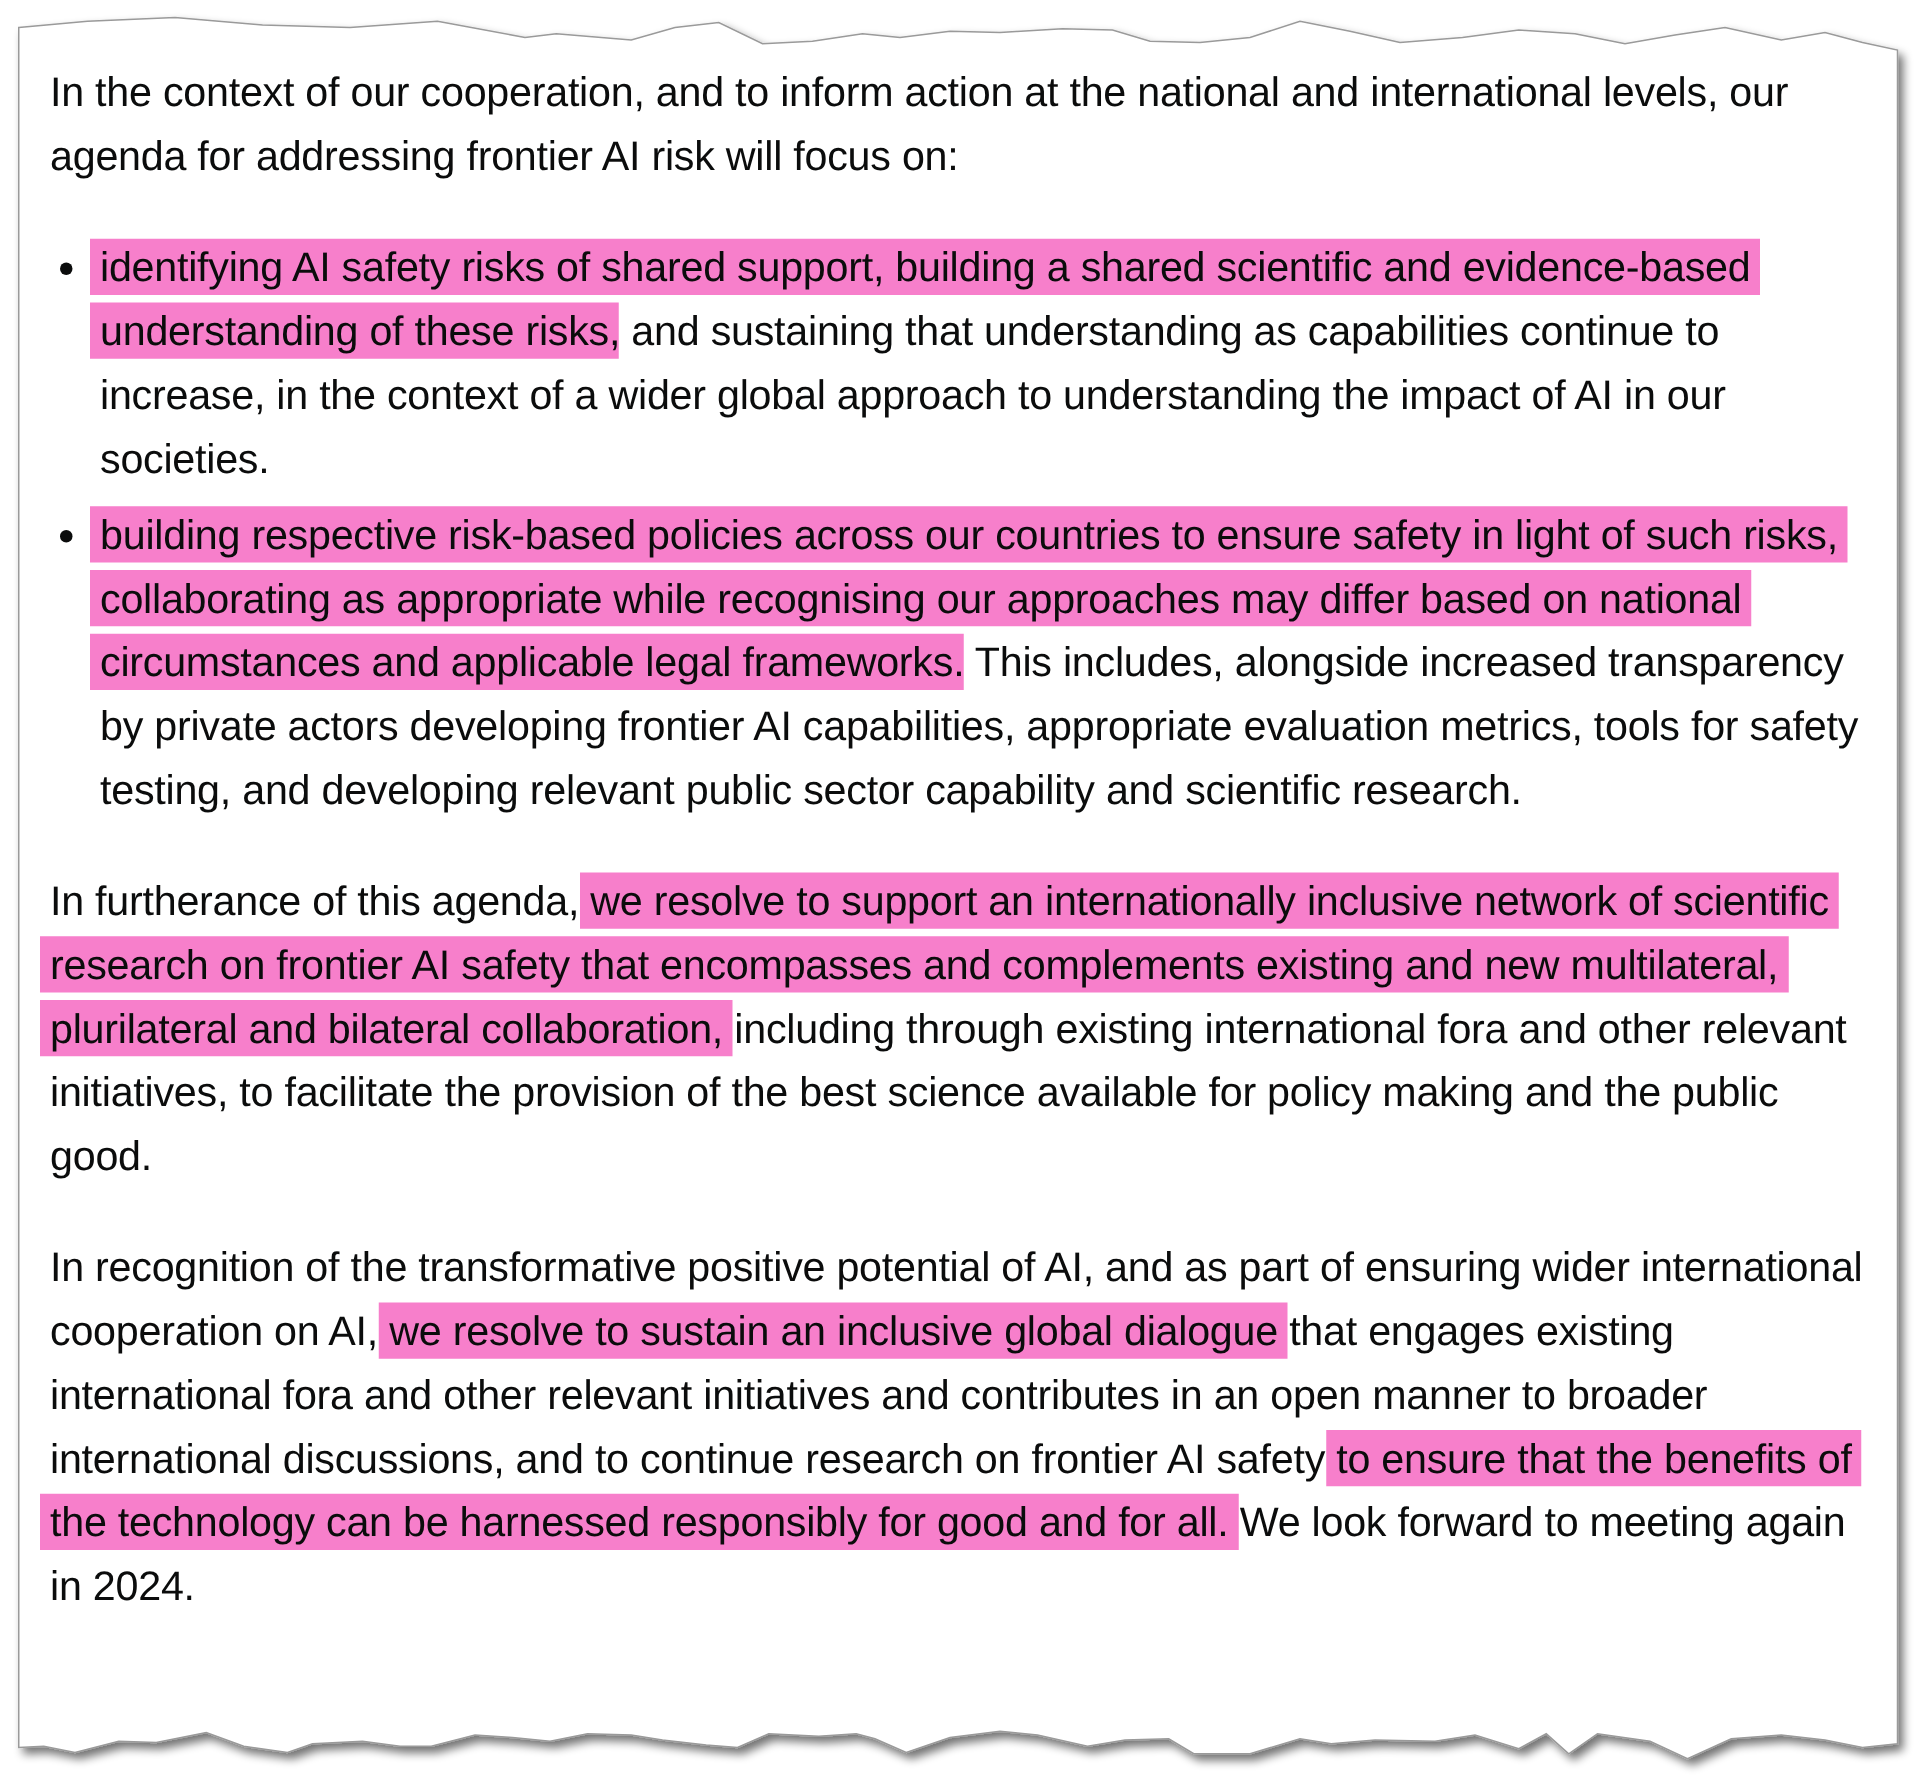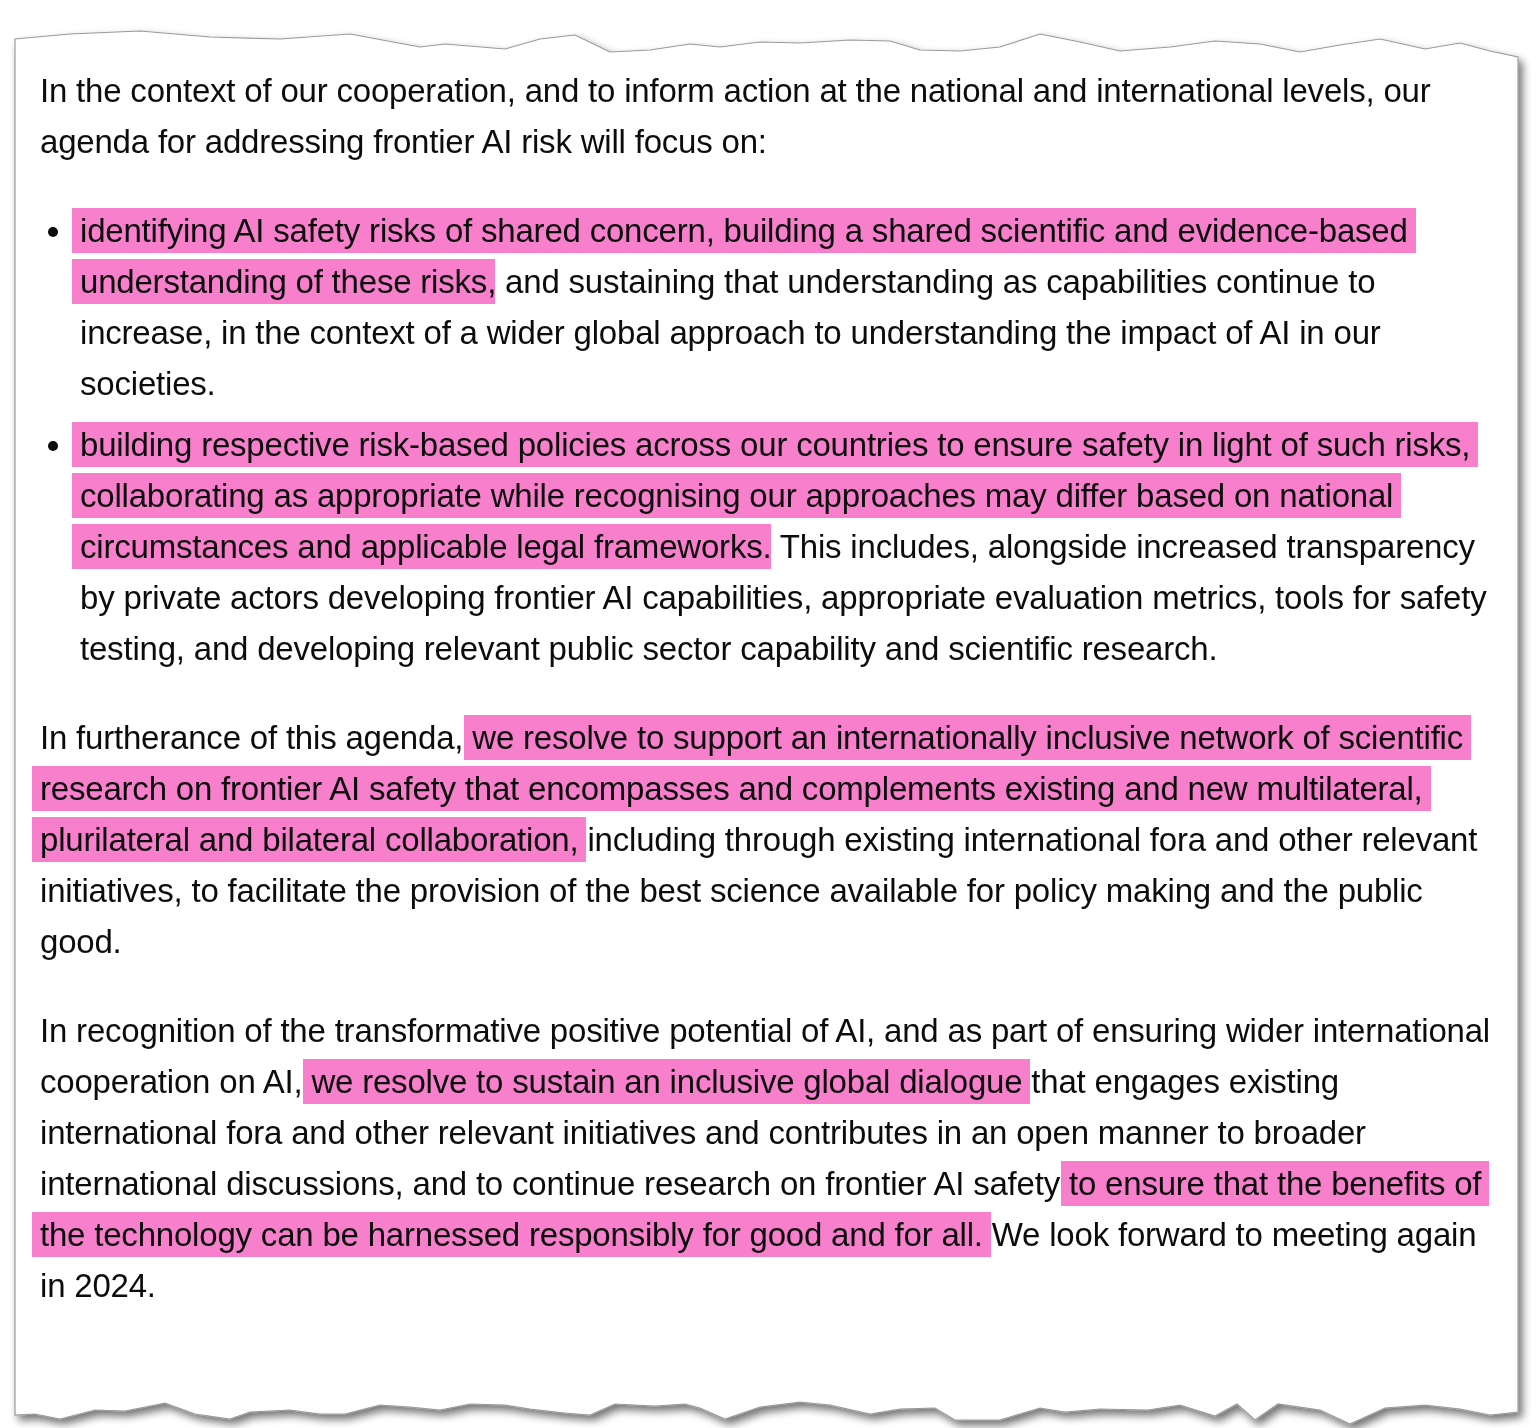--- a/index.html
+++ b/index.html
@@ -10,21 +10,21 @@
     body {
       width: 1537px;
       height: 1428px;
       position: relative;
       overflow: hidden;
       font-family: "Liberation Sans", "DejaVu Sans", sans-serif;
     }
     .paper-wrap {
       position: absolute;
       left: 0;
-      top: 17px;
+      top: 0;
       width: 1537px;
       height: 1176px;
     }
     svg.paper-svg {
       position: absolute;
       left: 0;
       top: 0;
     }
     .content {
       position: absolute;
@@ -94,21 +94,21 @@
          L1518,1395
          L1490,1398 L1460,1392 L1425,1388 L1385,1391 L1350,1407 L1320,1393 L1278,1387 L1255,1403 L1237,1387 L1215,1399 L1180,1388 L1148,1393 L1100,1392 L1065,1395 L1040,1391 L1000,1403 L955,1403 L935,1391 L900,1392 L870,1397 L830,1388 L800,1385 L760,1390 L725,1402 L700,1391 L685,1387 L655,1389 L615,1387 L590,1398 L565,1396 L530,1392 L505,1388 L470,1387 L440,1393 L410,1390 L380,1388 L345,1397 L320,1397 L290,1393 L250,1395 L230,1402 L195,1397 L165,1386 L125,1394 L95,1393 L60,1402 L35,1397 L15,1398 Z"></path>
   </svg>
 
   <div class="content">
     <p class="intro">In the context of our cooperation, and to inform action at the national and international levels, our agenda for addressing frontier AI risk will focus on:</p>
 
     <ul class="agenda">
       <li>
         <span class="bullet"></span>
-        <span class="hl">identifying AI safety risks of shared concern, building a shared scientific and evidence-based understanding of these risks</span><span>, and sustaining that understanding as capabilities continue to increase, in the context of a wider global approach to understanding the impact of AI in our societies.</span>
+        <span class="hl">identifying AI safety risks of shared support, building a shared scientific and evidence-based understanding of these risks</span><span>, and sustaining that understanding as capabilities continue to increase, in the context of a wider global approach to understanding the impact of AI in our societies.</span>
       </li>
       <li>
         <span class="bullet"></span>
         <span class="hl">building respective risk-based policies across our countries to ensure safety in light of such risks, collaborating as appropriate while recognising our approaches may differ based on national circumstances and applicable legal frameworks</span><span>. This includes, alongside increased transparency by private actors developing frontier AI capabilities, appropriate evaluation metrics, tools for safety testing, and developing relevant public sector capability and scientific research.</span>
       </li>
     </ul>
 
     <p class="para">
       <span>In furtherance of this agenda, </span><span class="hl">we resolve to support an internationally inclusive network of scientific research on frontier AI safety that encompasses and complements existing and new multilateral, plurilateral and bilateral collaboration,</span><span> including through existing international fora and other relevant initiatives, to facilitate the provision of the best science available for policy making and the public good.</span>
     </p>

